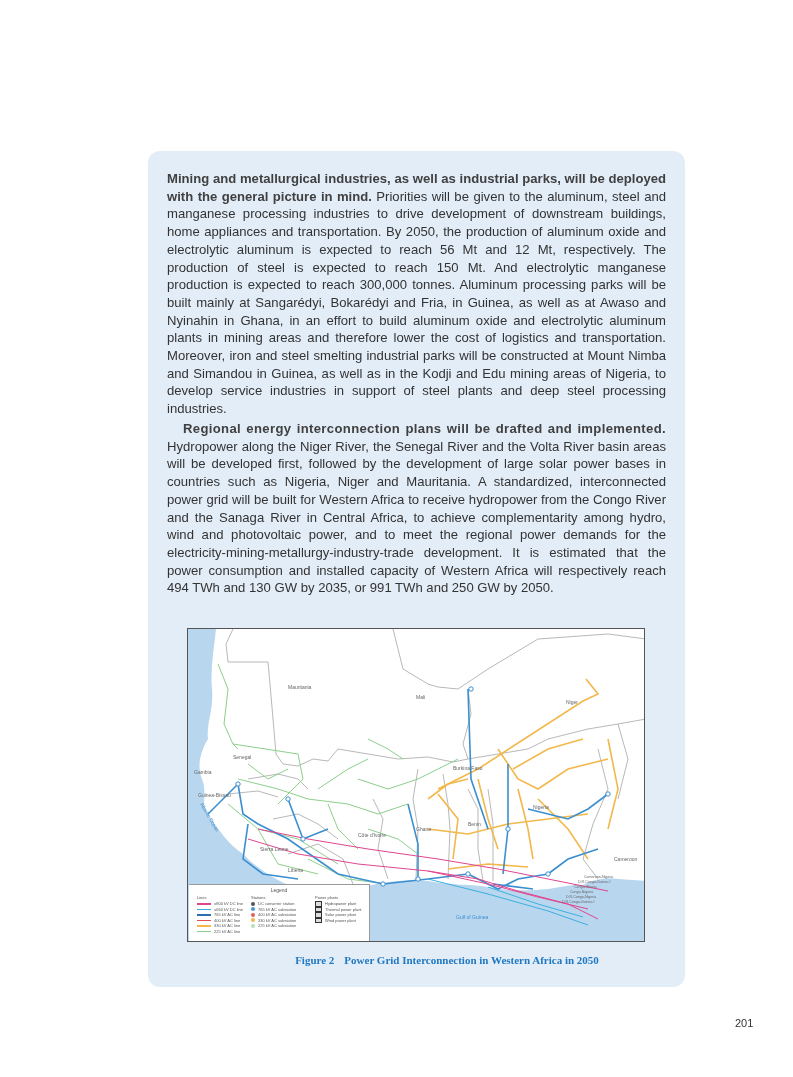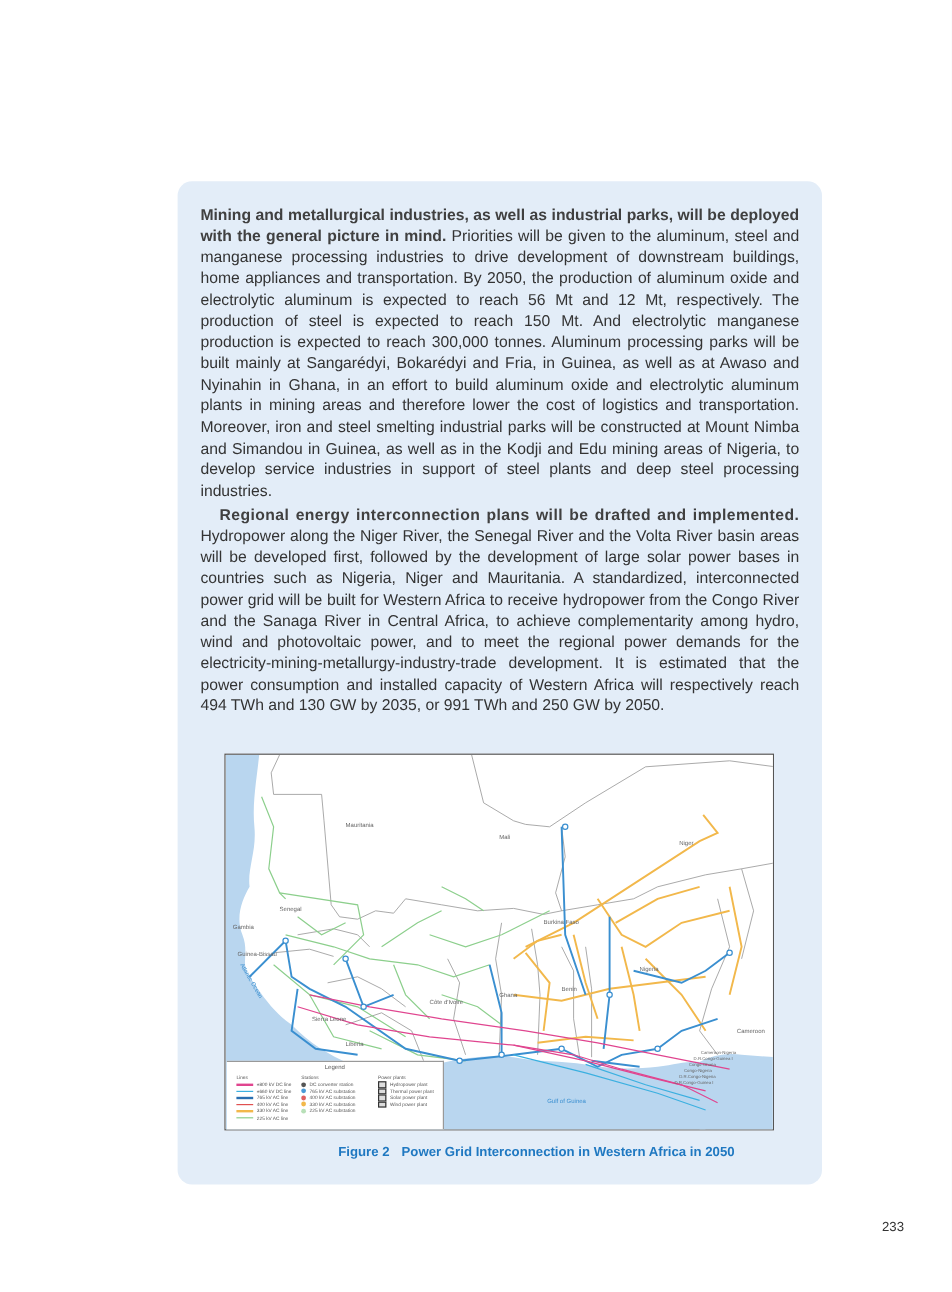--- a/index.html
+++ b/index.html
@@ -11,21 +11,21 @@
                line-height: 17.7px; color: #333333; text-align: justify; margin: 0; }
   .body-text .lead { color: #404040; font-weight: bold; }
   #p1 { top: 170px; }
   #p2 { top: 420px; }
   #p2 .lead { letter-spacing: 0.35px; padding-left: 16px; }
   .map-frame { position: absolute; left: 187px; top: 628px; width: 458px; height: 314px;
                border: 1px solid #555; box-sizing: border-box; background: #ffffff; overflow: hidden; }
   .map-frame svg { display: block; }
   .caption { position: absolute; left: 0; width: 100%; top: 954px; text-align: center;
              font-size: 11px; font-weight: bold; color: #1f78c1; }
-  .caption-wrap { position: absolute; left: 148px; width: 598px; top: 0; height: 1077px; }
+  .caption-wrap { position: absolute; left: 148px; width: 598px; top: 0; height: 1077px; font-family: Liberation Serif, serif; }
   .caption .num { margin-right: 10px; }
   .page-number { position: absolute; left: 735px; top: 1017px; font-size: 11px; color: #333; }
   .map-label { font-family: "Liberation Sans", sans-serif; fill: #666; }
   .legend { position: absolute; left: 1px; top: 255px; width: 180px; height: 57px; background: #fff;
             border-top: 1px solid #999; border-right: 1px solid #999; font-size: 4px; color: #555; }
   .legend-title { position: absolute; left: 0; width: 100%; top: 2px; text-align: center; font-size: 5px; }
   .legend-col { position: absolute; top: 10px; }
   .legend-col .hdr { font-size: 4px; margin-bottom: 1px; }
   .legend-row { display: flex; align-items: center; height: 5.5px; white-space: nowrap; }
   .legend-row .sw-line { width: 14px; height: 1.5px; margin-right: 3px; }
@@ -244,13 +244,13 @@
           </div>
         </div>
     </div>
   </div>
 </div>
 
 <div class="caption-wrap">
   <div class="caption"><span class="num">Figure 2</span><span>Power Grid Interconnection in Western Africa in 2050</span></div>
 </div>
 
-<div class="page-number">233</div>
+<div class="page-number">201</div>
 
 </body></html>

